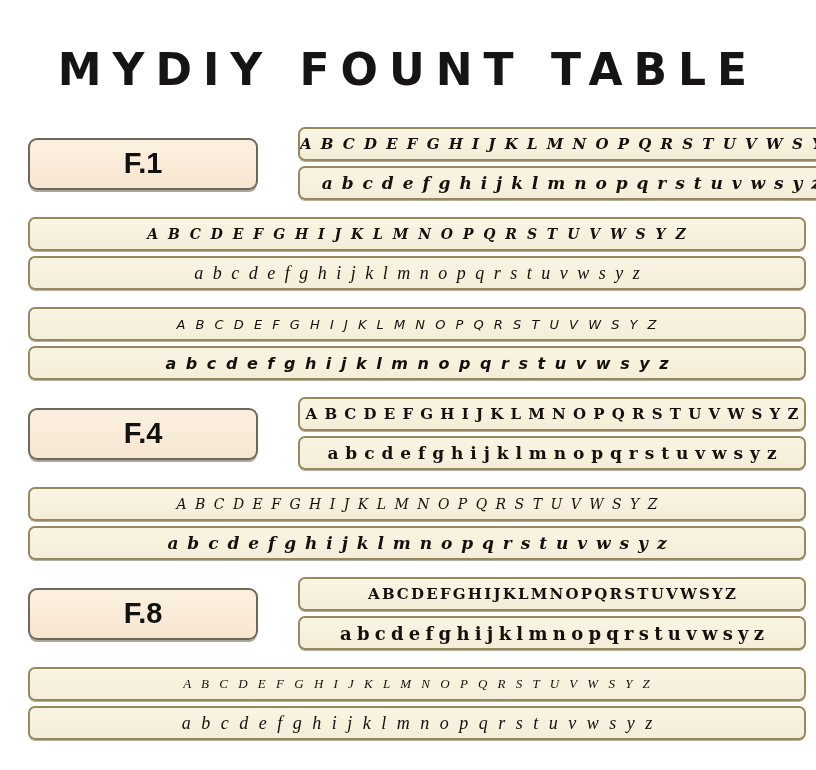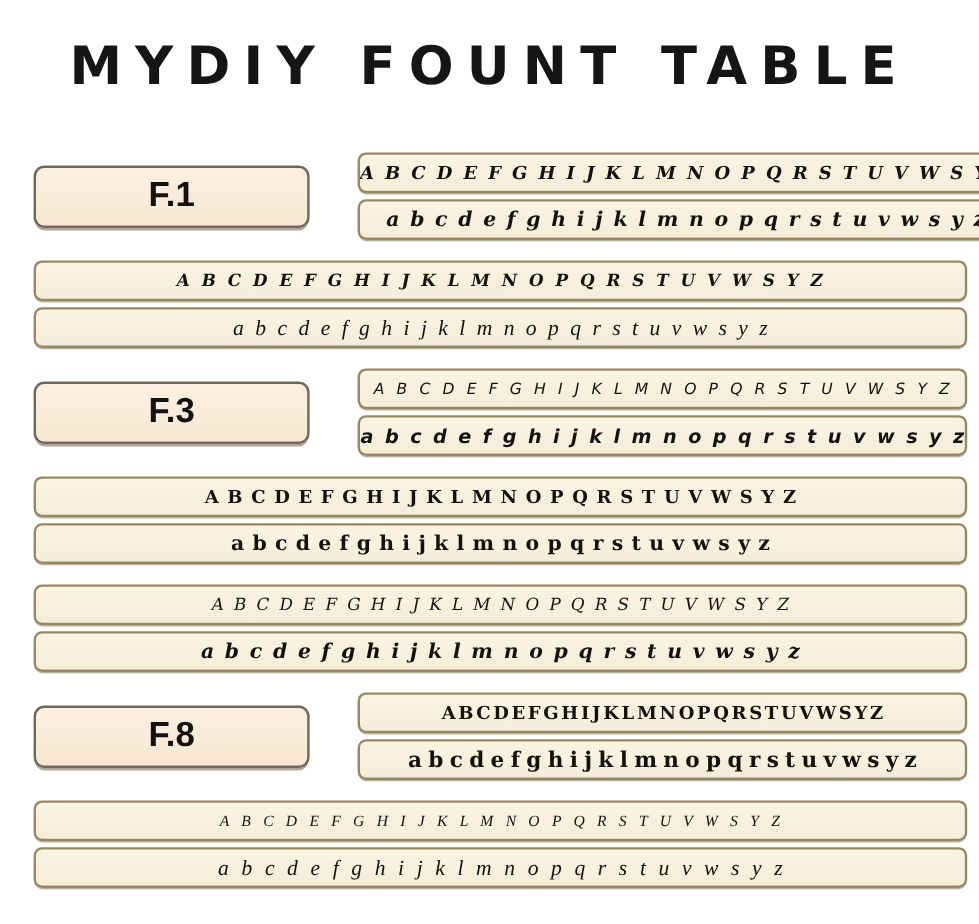--- a/index.html
+++ b/index.html
@@ -9,21 +9,21 @@
     font-family: "Liberation Sans", sans-serif;
   }
   .page {
     position: relative;
     width: 816px;
     height: 770px;
     background: #ffffff;
     overflow: hidden;
   }
   .title {
-    margin: 0;
+    margin: 14px;
     padding-top: 30px;
     text-align: center;
     font-family: "DejaVu Sans", sans-serif;
     font-weight: bold;
     font-size: 44px;
     letter-spacing: 11px;
     color: #171513;
     white-space: nowrap;
   }
   .table {
@@ -124,28 +124,28 @@
     </div>
 
     <div class="row f2">
       <div class="samples">
         <div class="plate upper">A B C D E F G H I J K L M N O P Q R S T U V W S Y Z</div>
         <div class="plate lower">a b c d e f g h i j k l m n o p q r s t u v w s y z</div>
       </div>
     </div>
 
     <div class="row f3">
-      <div class="label-plate">F.3</div>
       <div class="samples">
         <div class="plate upper">A B C D E F G H I J K L M N O P Q R S T U V W S Y Z</div>
         <div class="plate lower">a b c d e f g h i j k l m n o p q r s t u v w s y z</div>
       </div>
     </div>
 
     <div class="row f4">
+      <div class="label-plate">F.4</div>
       <div class="samples">
         <div class="plate upper">A B C D E F G H I J K L M N O P Q R S T U V W S Y Z</div>
         <div class="plate lower">a b c d e f g h i j k l m n o p q r s t u v w s y z</div>
       </div>
     </div>
 
     <div class="row f6">
       <div class="samples">
         <div class="plate upper">A B C D E F G H I J K L M N O P Q R S T U V W S Y Z</div>
         <div class="plate lower">a b c d e f g h i j k l m n o p q r s t u v w s y z</div>

